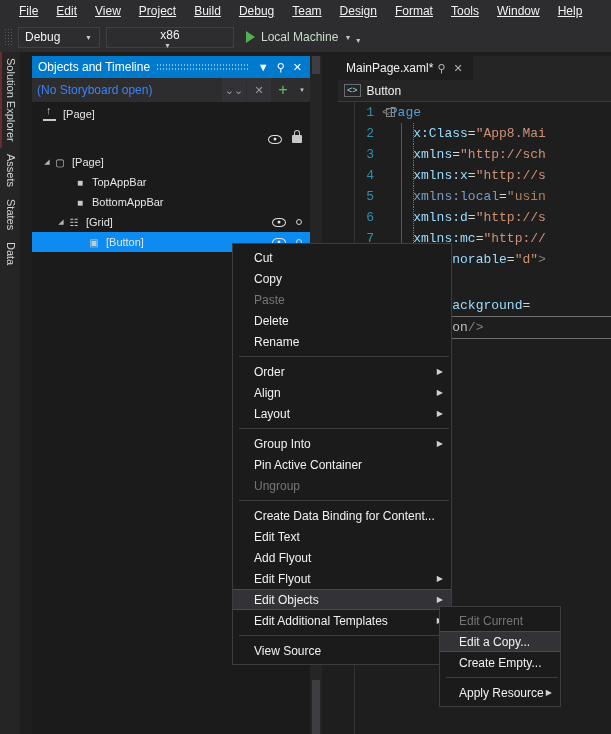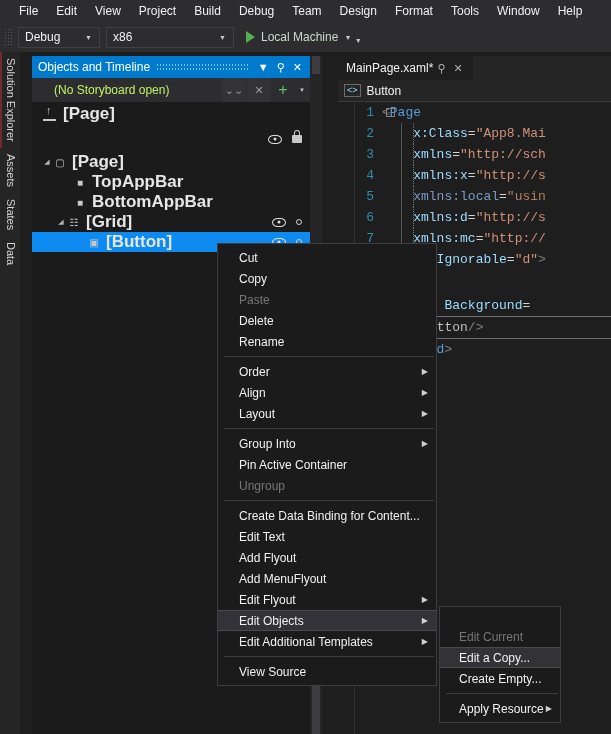--- a/index.html
+++ b/index.html
@@ -27,20 +27,21 @@
     display: flex;
     align-items: center;
     padding-left: 10px;
     box-sizing: border-box;
   }
   .menu-item {
     font-size: 12px;
     color: #f1f1f1;
     padding: 2px 9px;
     white-space: nowrap;
+    text-decoration: underline;
   }
 
   
   #toolbar {
     position: absolute;
     left: 0; top: 22px;
     width: 611px; height: 30px;
     background: #2d2d30;
     display: flex;
     align-items: center;
@@ -67,21 +68,21 @@
     padding: 0 6px;
     flex: 1;
     white-space: nowrap;
   }
   .combo .combo-arrow {
     font-size: 7px;
     color: #c8c8c8;
     padding: 0 7px 0 2px;
   }
   #combo-config { width: 82px; }
-  #combo-platform { width: 128px; }
+  #combo-platform { width: 128px; flex-direction: column; }
   .play-triangle {
     width: 0; height: 0;
     border-left: 9px solid #54b054;
     border-top: 6px solid transparent;
     border-bottom: 6px solid transparent;
     margin-left: 6px;
     margin-right: 6px;
   }
   .run-label {
     font-size: 12px;
@@ -155,22 +156,22 @@
   }
   #objects-subbar {
     height: 24px;
     background: #2d2d30;
     display: flex;
     align-items: center;
     box-sizing: border-box;
   }
   #storyboard-label {
     font-size: 12px;
-    color: #bef264;
-    padding-left: 22px;
+    color: #3b82f6;
+    padding-left: 5px;
     flex: 1;
     white-space: nowrap;
   }
   .sub-btn {
     width: 24px;
     height: 24px;
     display: flex;
     align-items: center;
     justify-content: center;
     font-size: 11px;
@@ -219,24 +220,23 @@
     height: 16px;
     flex: 0 0 16px;
     display: flex;
     align-items: center;
     justify-content: center;
     font-size: 10px;
     color: #c8c8c8;
     margin-right: 4px;
   }
   .node-label {
-    font-size: 17px;
+    font-size: 11px;
     color: #e6e6e6;
     white-space: nowrap;
-    font-weight: bold;
   }
   .row-right {
     position: absolute;
     right: 8px;
     top: 0;
     height: 20px;
     display: flex;
     align-items: center;
     gap: 10px;
   }
@@ -437,21 +437,21 @@
   #splitter-thumb2 {
     position: absolute;
     left: 2px; bottom: 0px;
     width: 8px; height: 54px;
     background: #3e3e42;
   }
 
   
   #context-menu {
     position: absolute;
-    left: 217px; top: 243px;
+    left: 232px; top: 243px;
     width: 220px;
     background: #1b1b1c;
     border: 1px solid #3d3d40;
     box-sizing: border-box;
     padding: 3px 0;
     z-index: 50;
   }
   .ctx-item {
     height: 21px;
     display: flex;
@@ -496,21 +496,21 @@
     height: 21px;
     display: flex;
     align-items: center;
     padding-left: 19px;
     padding-right: 8px;
     font-size: 12px;
     color: #f1f1f1;
     box-sizing: border-box;
     position: relative;
   }
-  .sub-item.disabled { color: #767676; margin-top: 16px; }
+  .sub-item.disabled { color: #767676; }
   .sub-item.active {
     background: #333337;
     border-top: 1px solid #4a4a4d;
     border-bottom: 1px solid #4a4a4d;
   }
 </style>
 </head>
 <body>
 
 <div id="app">
@@ -786,23 +786,20 @@
     <div class="ctx-item">
       <span>Create Data Binding for Content...</span>
     </div>
     <div class="ctx-item">
       <span>Edit Text</span>
     </div>
     <div class="ctx-item">
       <span>Add Flyout</span>
     </div>
     <div class="ctx-item">
-      <span>Add MenuFlyout</span>
-    </div>
-    <div class="ctx-item">
       <span>Edit Flyout</span>
       <span class="ctx-arrow">▶</span>
     </div>
     <div class="ctx-item active">
       <span>Edit Objects</span>
       <span class="ctx-arrow">▶</span>
     </div>
     <div class="ctx-item">
       <span>Edit Additional Templates</span>
       <span class="ctx-arrow">▶</span>

